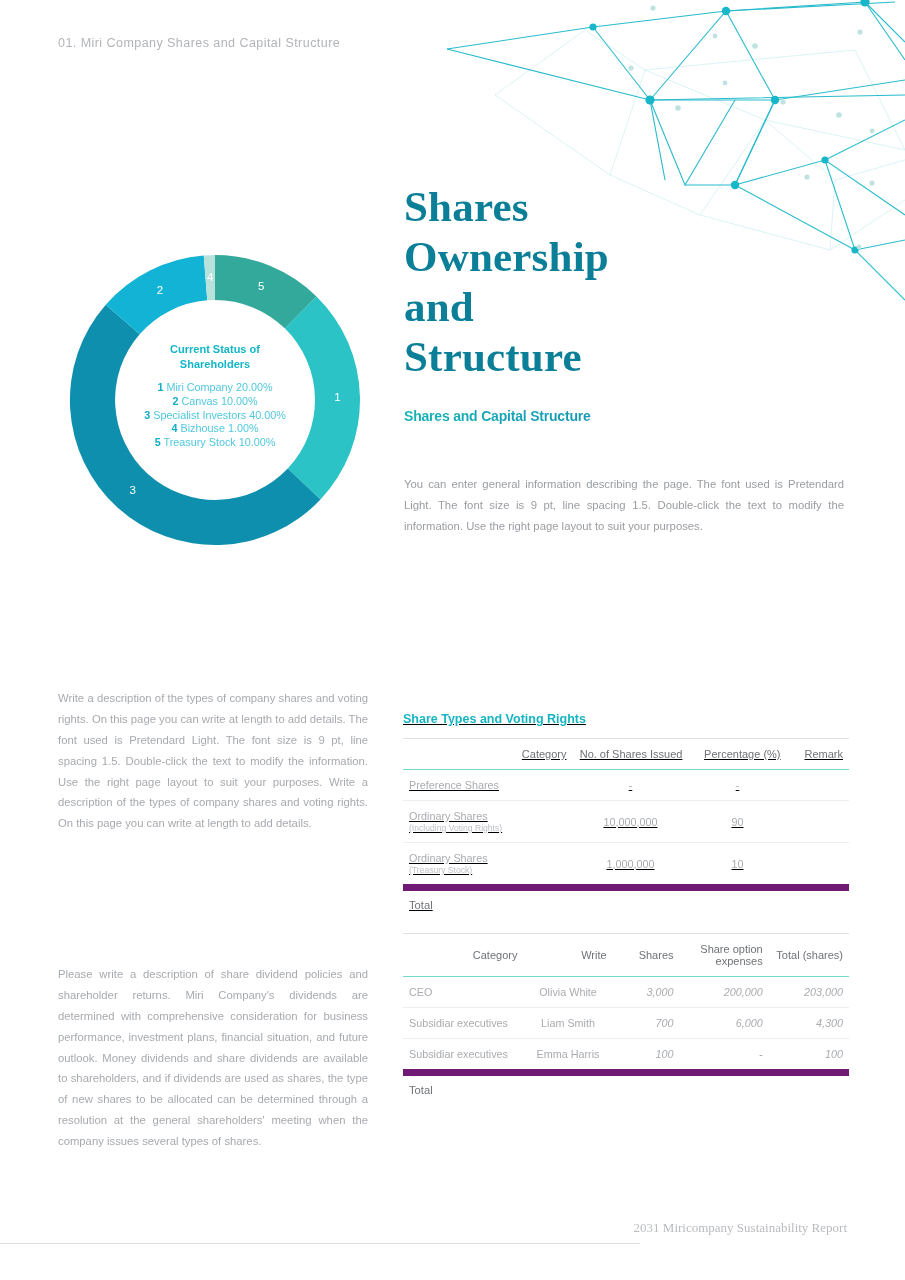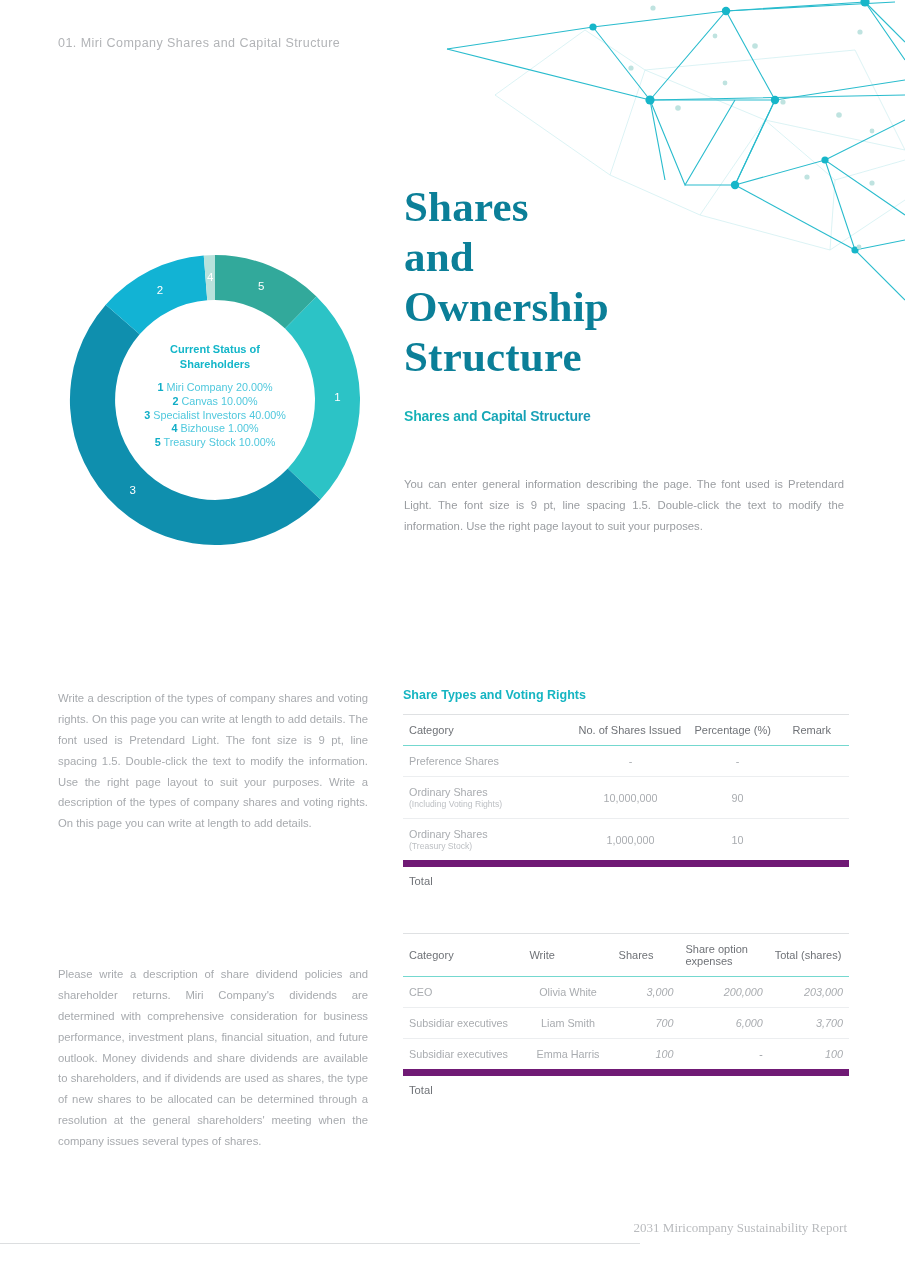--- a/index.html
+++ b/index.html
@@ -67,27 +67,27 @@
     position: absolute; left: 58px; top: 934px; width: 320px;
     font-size: 13.5px; font-weight: 700; color: #6d7075; letter-spacing: -.1px;
   }
   .col-left-p2 {
     position: absolute; left: 58px; top: 964px; width: 310px;
     font-size: 11.3px; line-height: 1.85; color: #a7aaae; text-align: justify;
   }
 
   
   .tbl-block { position: absolute; width: 446px; left: 403px; }
-  .tbl-block.one { top: 688px; }
+  .tbl-block.one { top: 712px; text-decoration: underline; }
   .tbl-block.two { top: 933px; }
   .tbl-cap { font-size: 12.5px; font-weight: 700; color: #16b5c2; margin-bottom: 12px; }
   table { width: 100%; border-collapse: collapse; table-layout: fixed; }
   thead th {
     font-size: 11px; font-weight: 400; color: #6f7277;
-    padding: 9px 6px 9px 6px; text-align: left;
+    padding: 9px 6px 9px 6px; text-align: right;
     border-top: 1px solid #dfe1e3;
     background-clip: padding-box;
   }
   thead tr { border-bottom: 1.4px solid #74d8cf; }
   tbody td {
     font-size: 10.8px; color: #a9acb0; font-weight: 400;
     padding: 9px 6px; border-bottom: 1px solid #eceef0;
   }
   tbody tr:last-child td { border-bottom: none; }
   td.left { text-align: left; }
@@ -218,22 +218,22 @@
       <div class="legend-row">
         <b>5</b>
         <span>Treasury Stock</span>
         <span>10.00%</span>
       </div>
     </div>
   </div>
 
   <div class="hero-title">
     <div>Shares</div>
+    <div>Ownership</div>
     <div>and</div>
-    <div>Ownership</div>
     <div>Structure</div>
   </div>
   <div class="hero-sub">Shares and Capital Structure</div>
   <div class="hero-body">You can enter general information describing the page. The font used is Pretendard Light. The font size is 9 pt, line spacing 1.5. Double-click the text to modify the information. Use the right page layout to suit your purposes.</div>
 
   <div class="col-left-p1">Write a description of the types of company shares and voting rights. On this page you can write at length to add details. The font used is Pretendard Light. The font size is 9 pt, line spacing 1.5. Double-click the text to modify the information. Use the right page layout to suit your purposes. Write a description of the types of company shares and voting rights. On this page you can write at length to add details.</div>
   <div class="col-left-p2">Please write a description of share dividend policies and shareholder returns. Miri Company's dividends are determined with comprehensive consideration for business performance, investment plans, financial situation, and future outlook. Money dividends and share dividends are available to shareholders, and if dividends are used as shares, the type of new shares to be allocated can be determined through a resolution at the general shareholders' meeting when the company issues several types of shares.</div>
 
   <div class="tbl-block one">
     <div class="tbl-cap">Share Types and Voting Rights</div>
@@ -313,21 +313,21 @@
           <td class="center">Olivia White</td>
           <td class="right">3,000</td>
           <td class="right">200,000</td>
           <td class="right">203,000</td>
         </tr>
         <tr>
           <td class="left">Subsidiar executives</td>
           <td class="center">Liam Smith</td>
           <td class="right">700</td>
           <td class="right">6,000</td>
-          <td class="right">3,700</td>
+          <td class="right">4,300</td>
         </tr>
         <tr>
           <td class="left">Subsidiar executives</td>
           <td class="center">Emma Harris</td>
           <td class="right">100</td>
           <td class="right">-</td>
           <td class="right">100</td>
         </tr>
         <tr class="total-row">
           <td class="left">Total</td>

